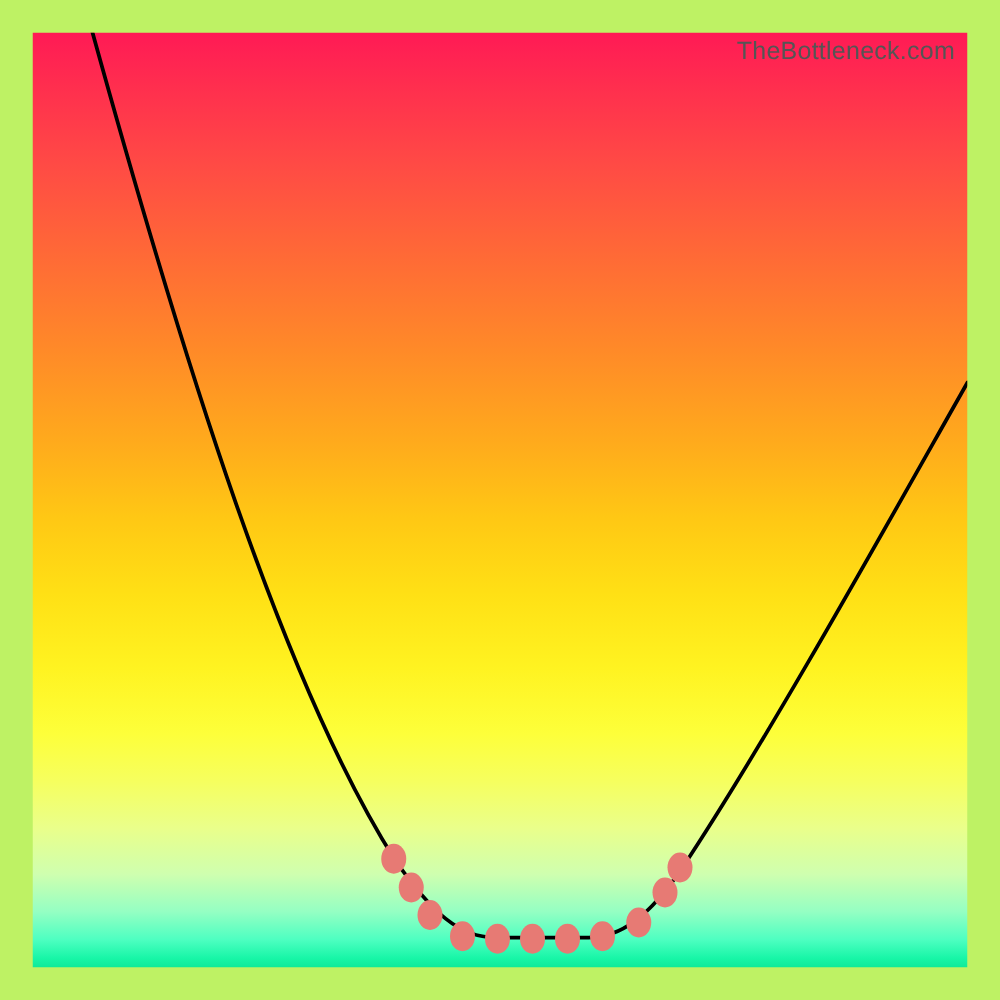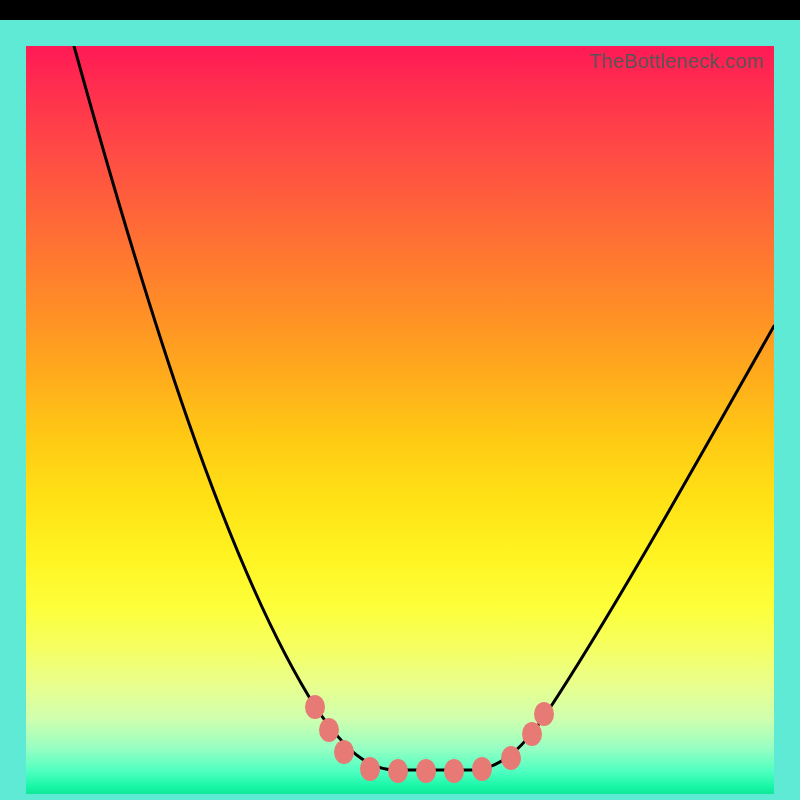--- a/index.html
+++ b/index.html
@@ -7,22 +7,21 @@
     padding: 0;
     width: 800px;
     height: 800px;
     background: #000;
     overflow: hidden;
     font-family: Arial, Helvetica, sans-serif;
   }
   .frame {
     position: absolute;
     inset: 0;
-    background: #5eead4;
-    margin-top: 20px;
+    background: #bef264;
   }
   .plot {
     position: absolute;
     left: 26px;
     top: 26px;
     width: 748px;
     height: 748px;
     overflow: hidden;
   }
   .gradient {

